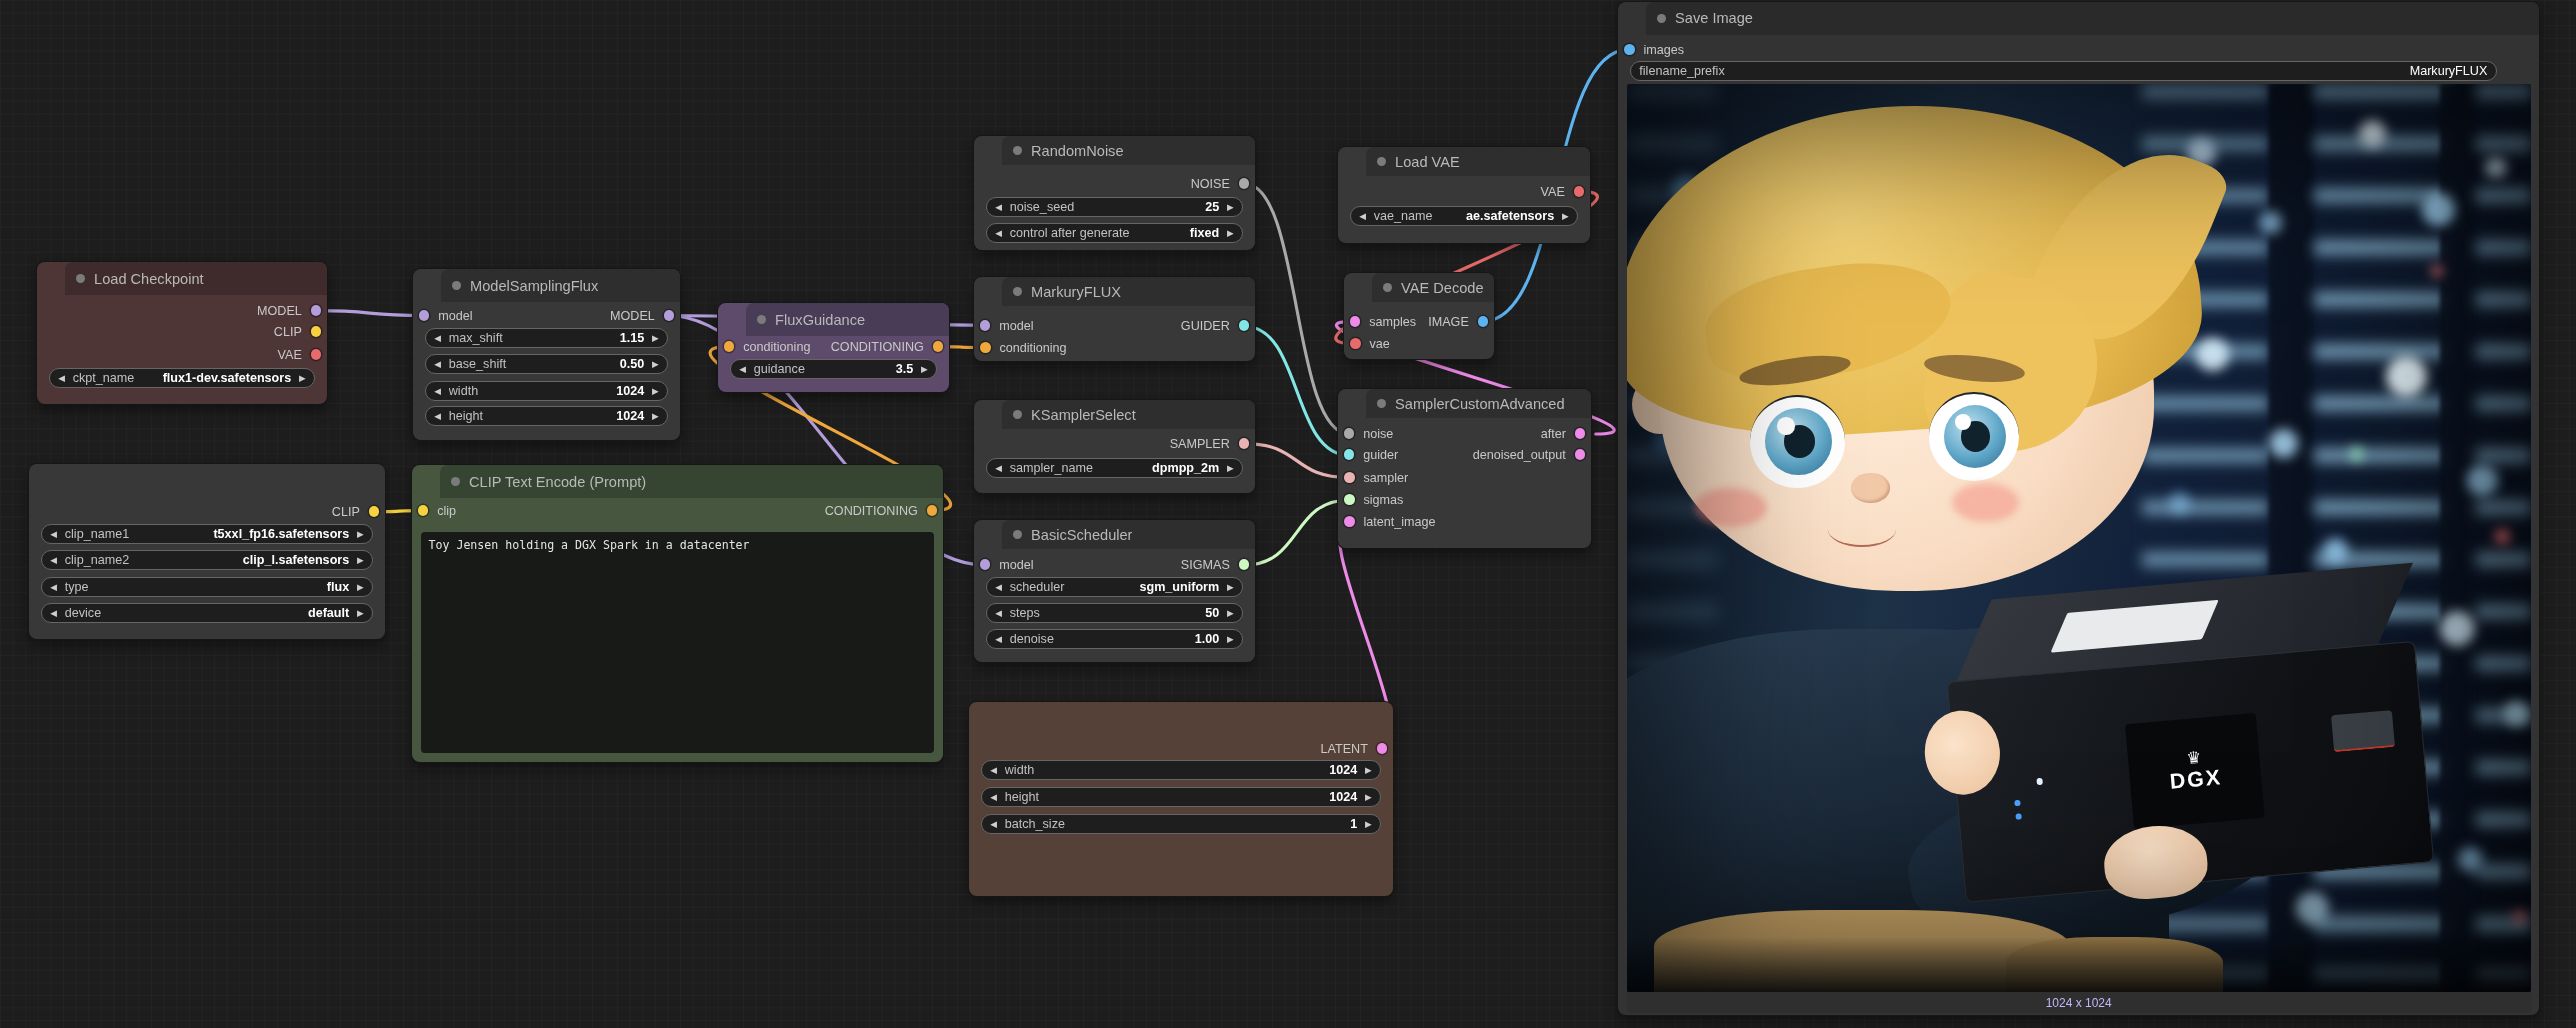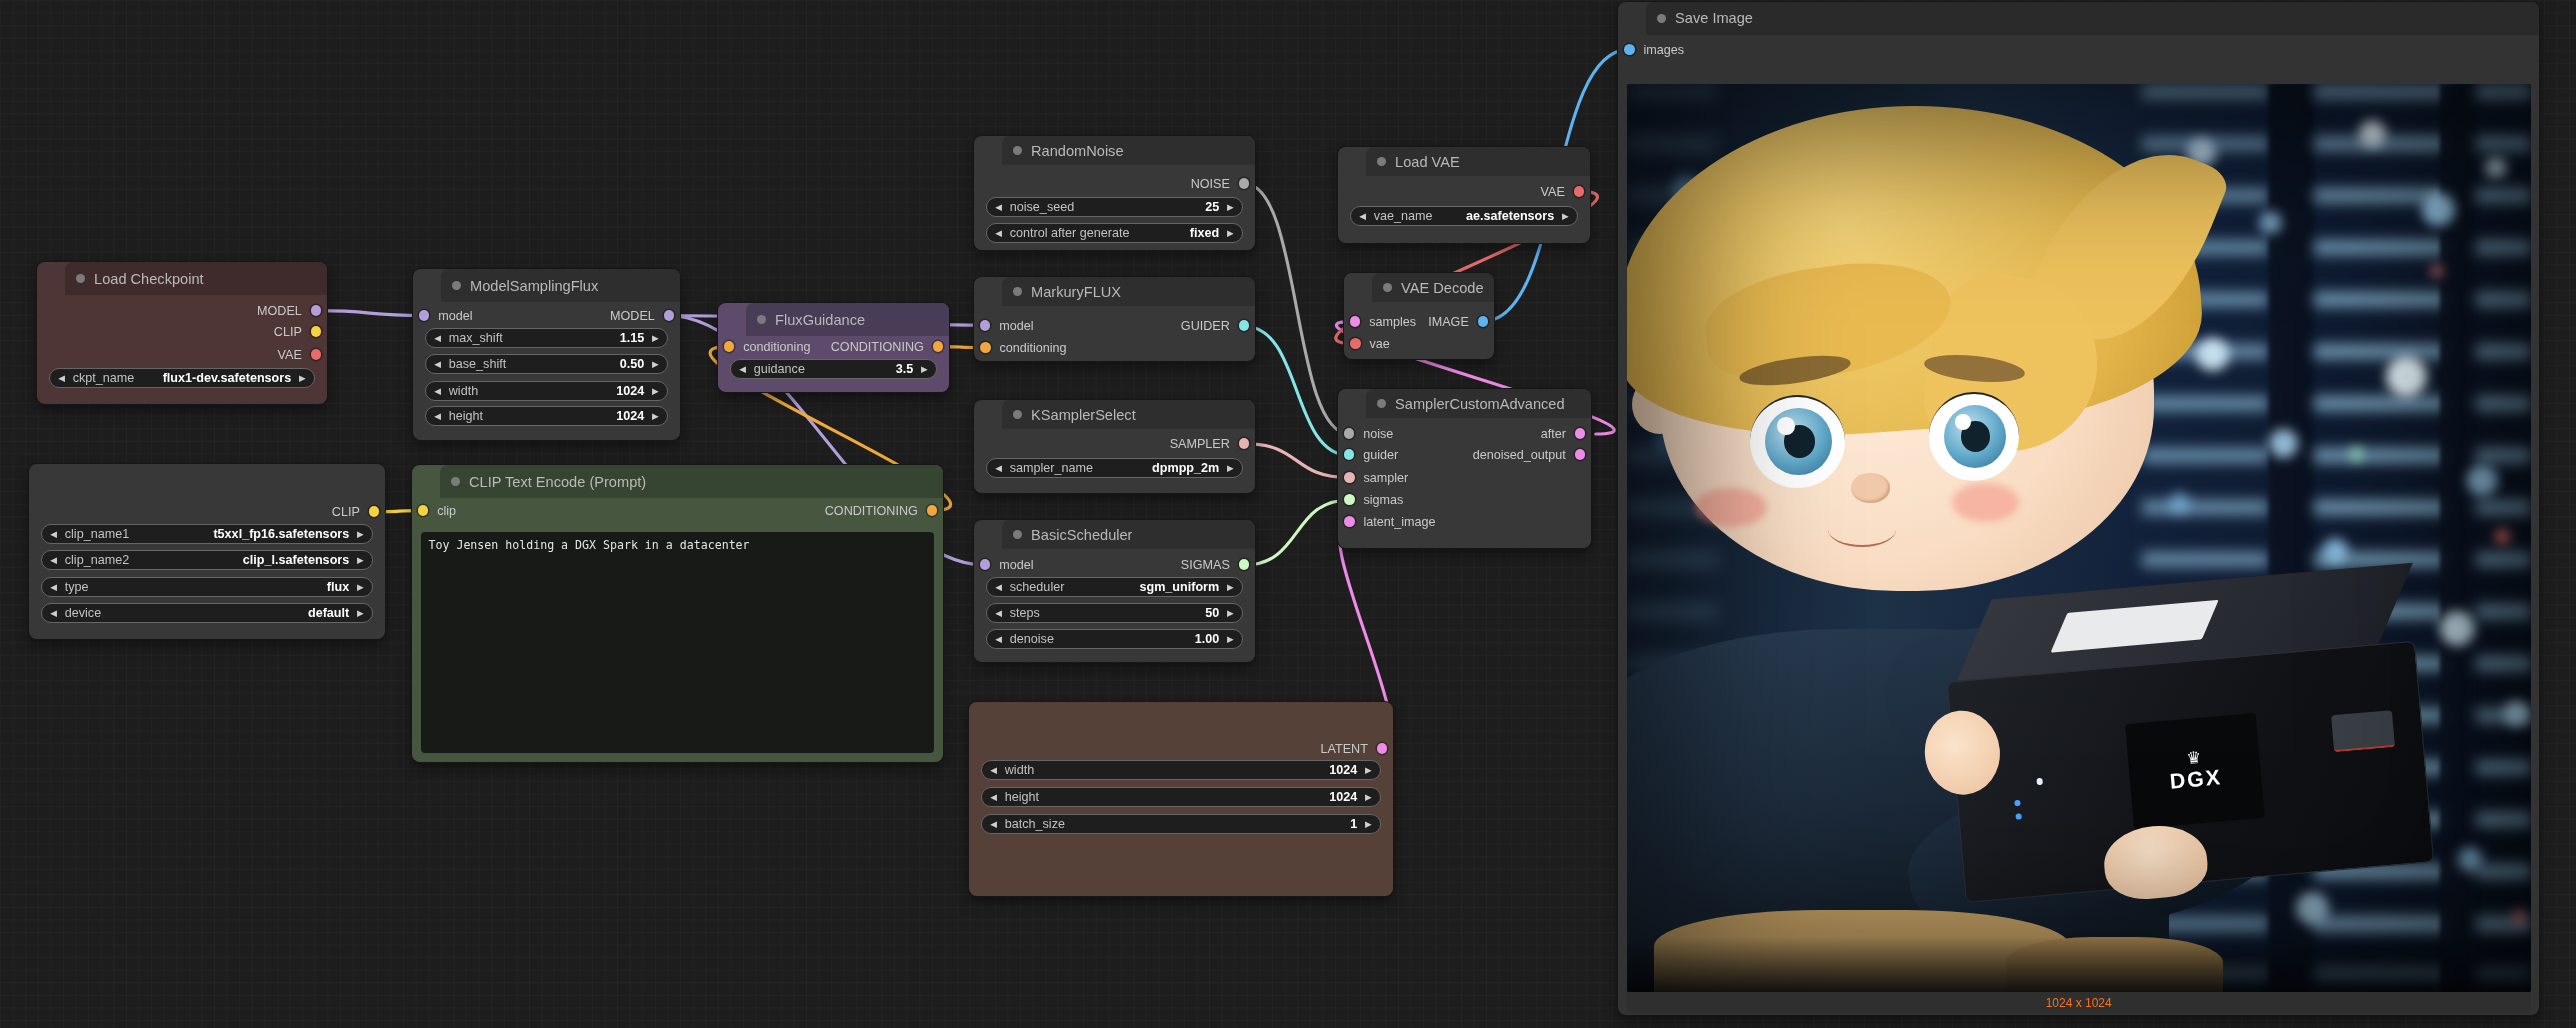--- a/index.html
+++ b/index.html
@@ -60,21 +60,21 @@
     background:linear-gradient(100deg,#0e1929 0%,#1d3147 32%,#11203a 58%,#070d18 100%);
   }
   .preview > div { position:absolute; }
   .rack { top:0; bottom:0; filter:blur(6.8px); opacity:.85;
     background:repeating-linear-gradient(180deg, rgba(170,225,255,.65) 0 15.5px, rgba(16,32,52,.12) 15.5px 52px); }
   .rack-frame { top:0; bottom:0; background:#0a1220; filter:blur(1.9px); opacity:.9; }
   .bokeh { position:absolute; border-radius:50%; filter:blur(5.8px); }
   .caption-bar {
     position:absolute; left:8.7px; width:904px; top:990px; height:21.4px;
     background:#2f2f2f; display:flex; align-items:center; justify-content:center;
-    font-size:12px; color:#f97316;
+    font-size:12px; color:#c4b5fd;
   }
   .vignette { inset:0; box-shadow:inset 0 0 155px 53px rgba(0,0,0,.55); }
 </style>
 </head>
 <body>
 
 <div class="canvas">
   <svg id="wire-svg" width="2576" height="1029" viewBox="0 0 2654 1060">
       <path d="M 326 320 C 386.5 320, 375.5 325, 436 325" stroke="#b39ddb" stroke-width="3.2" fill="none" stroke-linecap="round"></path>
       <path d="M 386 527 C 431 527, 391 526, 436 526" stroke="#f6d23e" stroke-width="3.2" fill="none" stroke-linecap="round"></path>
@@ -458,20 +458,24 @@
     <div class="hdr">
       <span class="hdr-dot"></span>
       <span class="title">Save Image</span>
     </div>
     <div class="prow in" style="top:38px">
         <div class="pg">
           <span class="pin" style="background: rgb(93, 179, 240);"></span>
           <span>images</span>
         </div>
       </div>
+    <div class="widget" style="top:59px;right:42px">
+      <span class="wl">filename_prefix</span>
+      <span class="wv" style="font-weight:normal">MarkuryFLUX</span>
+    </div>
 
     <div class="preview">
       <div class="rack" style="left:0;width:10%;opacity:.3;filter:blur(8.7px)"></div>
       <div class="rack" style="left:57%;width:14%"></div>
       <div class="rack-frame" style="left:71%;width:5%"></div>
       <div class="rack" style="left:76%;width:15%;opacity:.95"></div>
       <div class="rack-frame" style="left:90%;width:4%"></div>
       <div class="rack" style="left:94%;width:6%"></div>
       <div id="bokeh-layer" style="position:absolute;inset:0">
           <div class="bokeh" style="left: 5%; top: 10%; width: 29px; height: 29px; background: rgb(127, 196, 242); opacity: 0.45;"></div>

